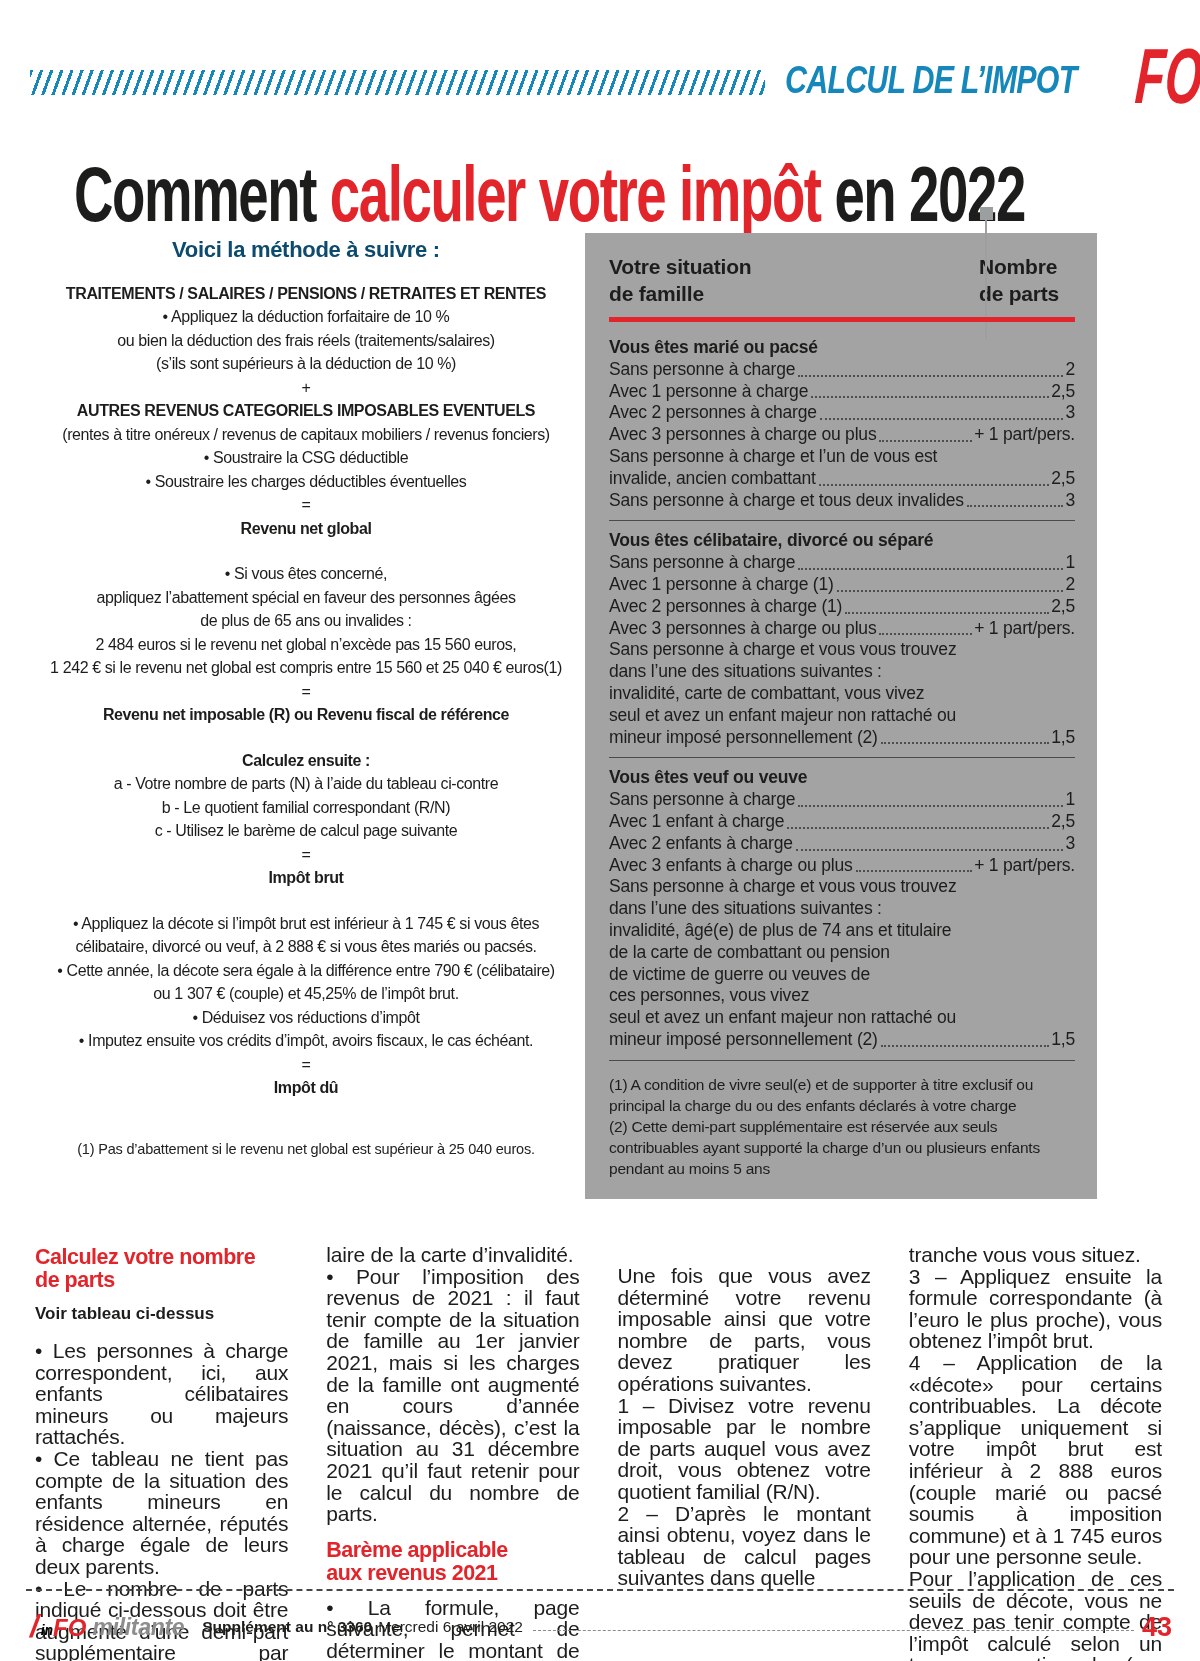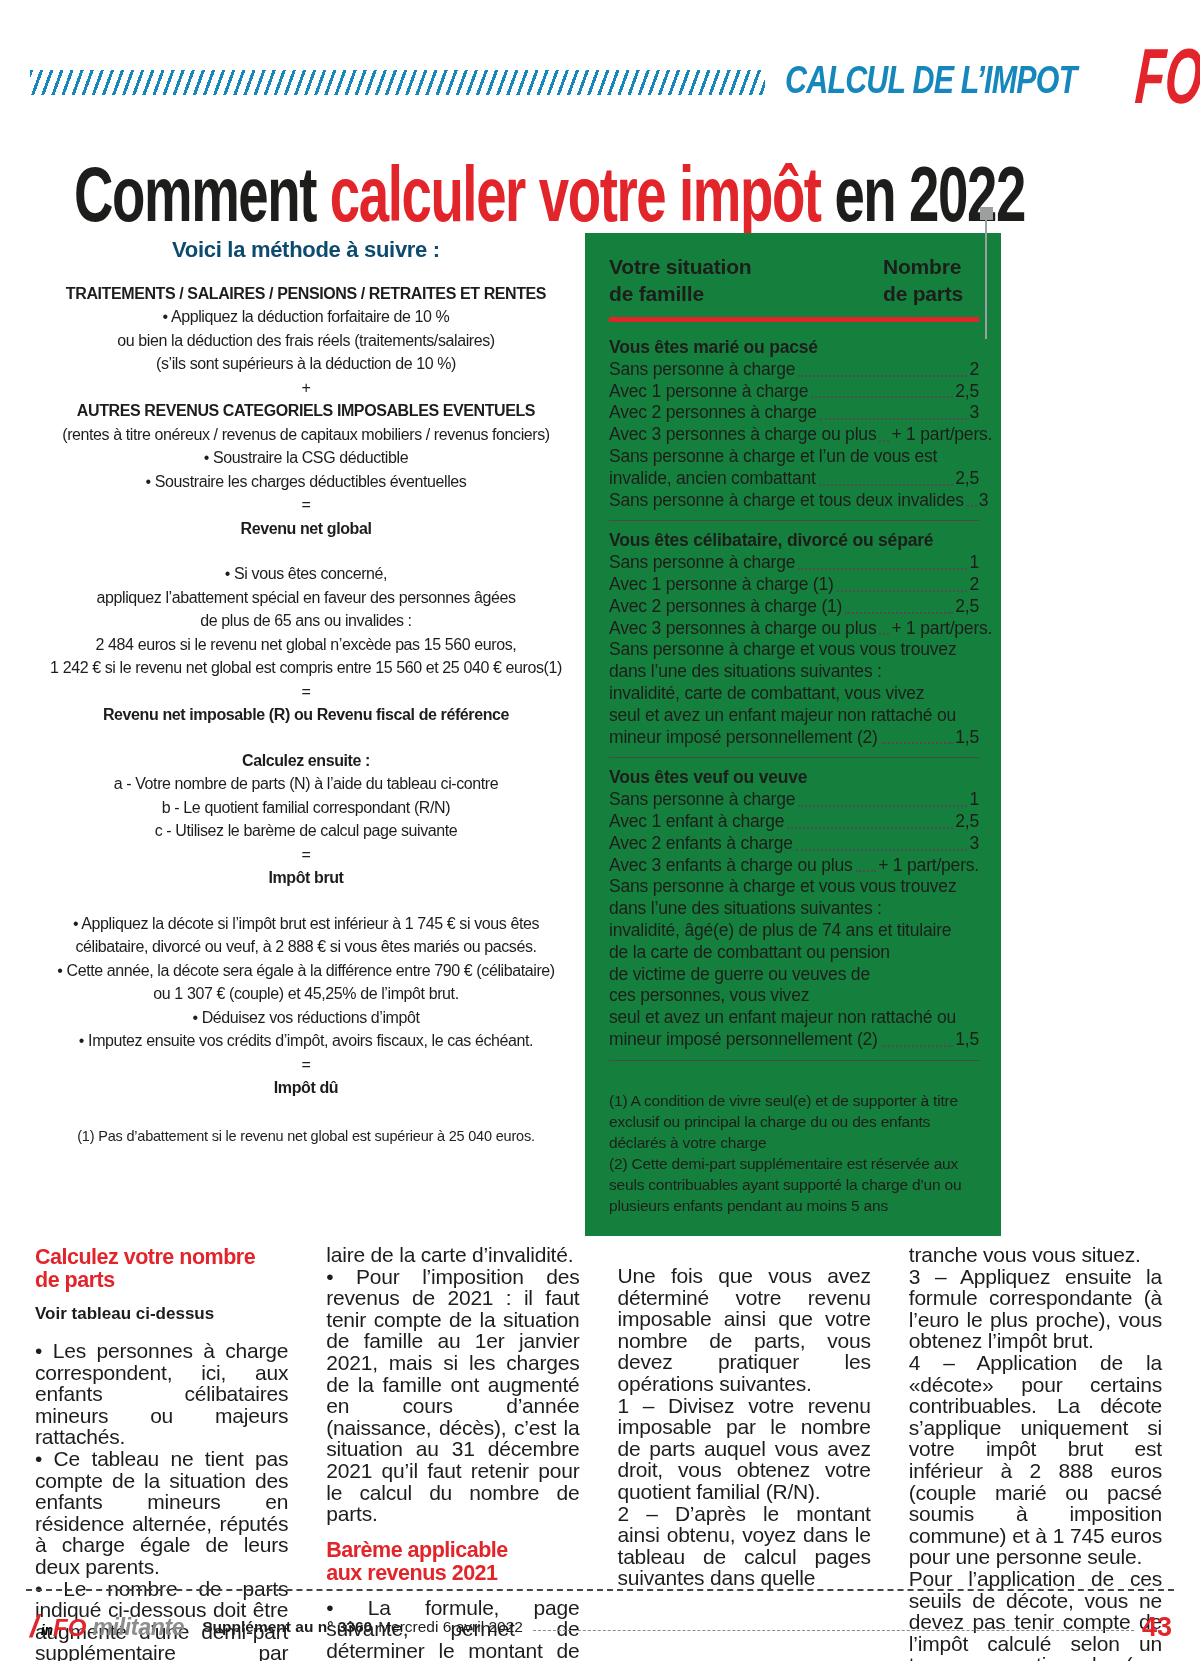--- a/index.html
+++ b/index.html
@@ -36,41 +36,41 @@
   .title .red { color:#e2242b; }
 
   
   .method {
     position:absolute; left:30px; top:238px; width:552px;
     text-align:center; font-size:16px; line-height:23.5px; letter-spacing:-0.4px;
   }
   .m-heading { color:#0c4a6e; font-weight:bold; font-size:22px; letter-spacing:-0.3px; margin-bottom:20px; }
   .m-b { font-weight:bold; }
   .m-g { height:22px; }
-  .m-f { font-size:14.5px; letter-spacing:-0.2px; margin-top:3px; color:#222; }
+  .m-f { font-size:14.5px; letter-spacing:-0.2px; margin-top:16px; color:#222; }
 
   
   .tablebox {
-    position:absolute; left:585px; top:233px; width:416px;
-    background:#15803d; padding:20px 22px 20px 24px;
+    position:absolute; left:585px; top:233px; width:512px;
+    background:#a3a3a3; padding:20px 22px 20px 24px;
   }
   .t-head { position:relative; display:flex; justify-content:space-between;
     font-weight:bold; font-size:21px; line-height:27px; letter-spacing:-0.2px; }
   .t-head .t-right { width:96px; }
   .marker { position:absolute; left:371px; top:-46px; width:13px; height:132px; }
   .marker .sq { position:absolute; left:0; top:0; width:13px; height:13px; background:#9b9fa0; }
   .marker .ln { position:absolute; left:5px; top:13px; width:2px; height:119px; background:#9b9fa0; }
   .t-redline { height:5px; background:#e2242b; margin:10px 0 13px; position:relative; z-index:1; }
   .t-body { font-size:17.5px; line-height:21.8px; letter-spacing:-0.2px;margin-top:15px; }
   .sec-title { font-weight:bold; }
   .trow { display:flex; align-items:flex-end; }
   .rt, .rv { white-space:nowrap; }
   .dots { flex:1; min-width:10px; margin:0 2px 4px 3px; border-bottom:2.2px dotted #4e4e4e; }
   .sec-div { border-top:1.6px solid #4a4a4a; margin:9px 0; }
-  .t-fns { margin-top:29px; }
+  .t-fns { margin-top:13px; }
   .tfn { font-size:15.5px; line-height:21px; letter-spacing:-0.2px; }
 
   
   .bottom {
     position:absolute; left:35px; top:1244px; width:1127px;
     display:grid; grid-template-columns:repeat(4,1fr); column-gap:38px;
   }
   .bp { font-size:21px; line-height:21.6px; letter-spacing:-0.2px; text-align:justify; }
   .bh { color:#e2242b; font-weight:bold; font-size:21.5px; line-height:23px; letter-spacing:-0.5px; margin:14px 0 12px; }
   .bcol > .bh:first-child { margin-top:2px; }

